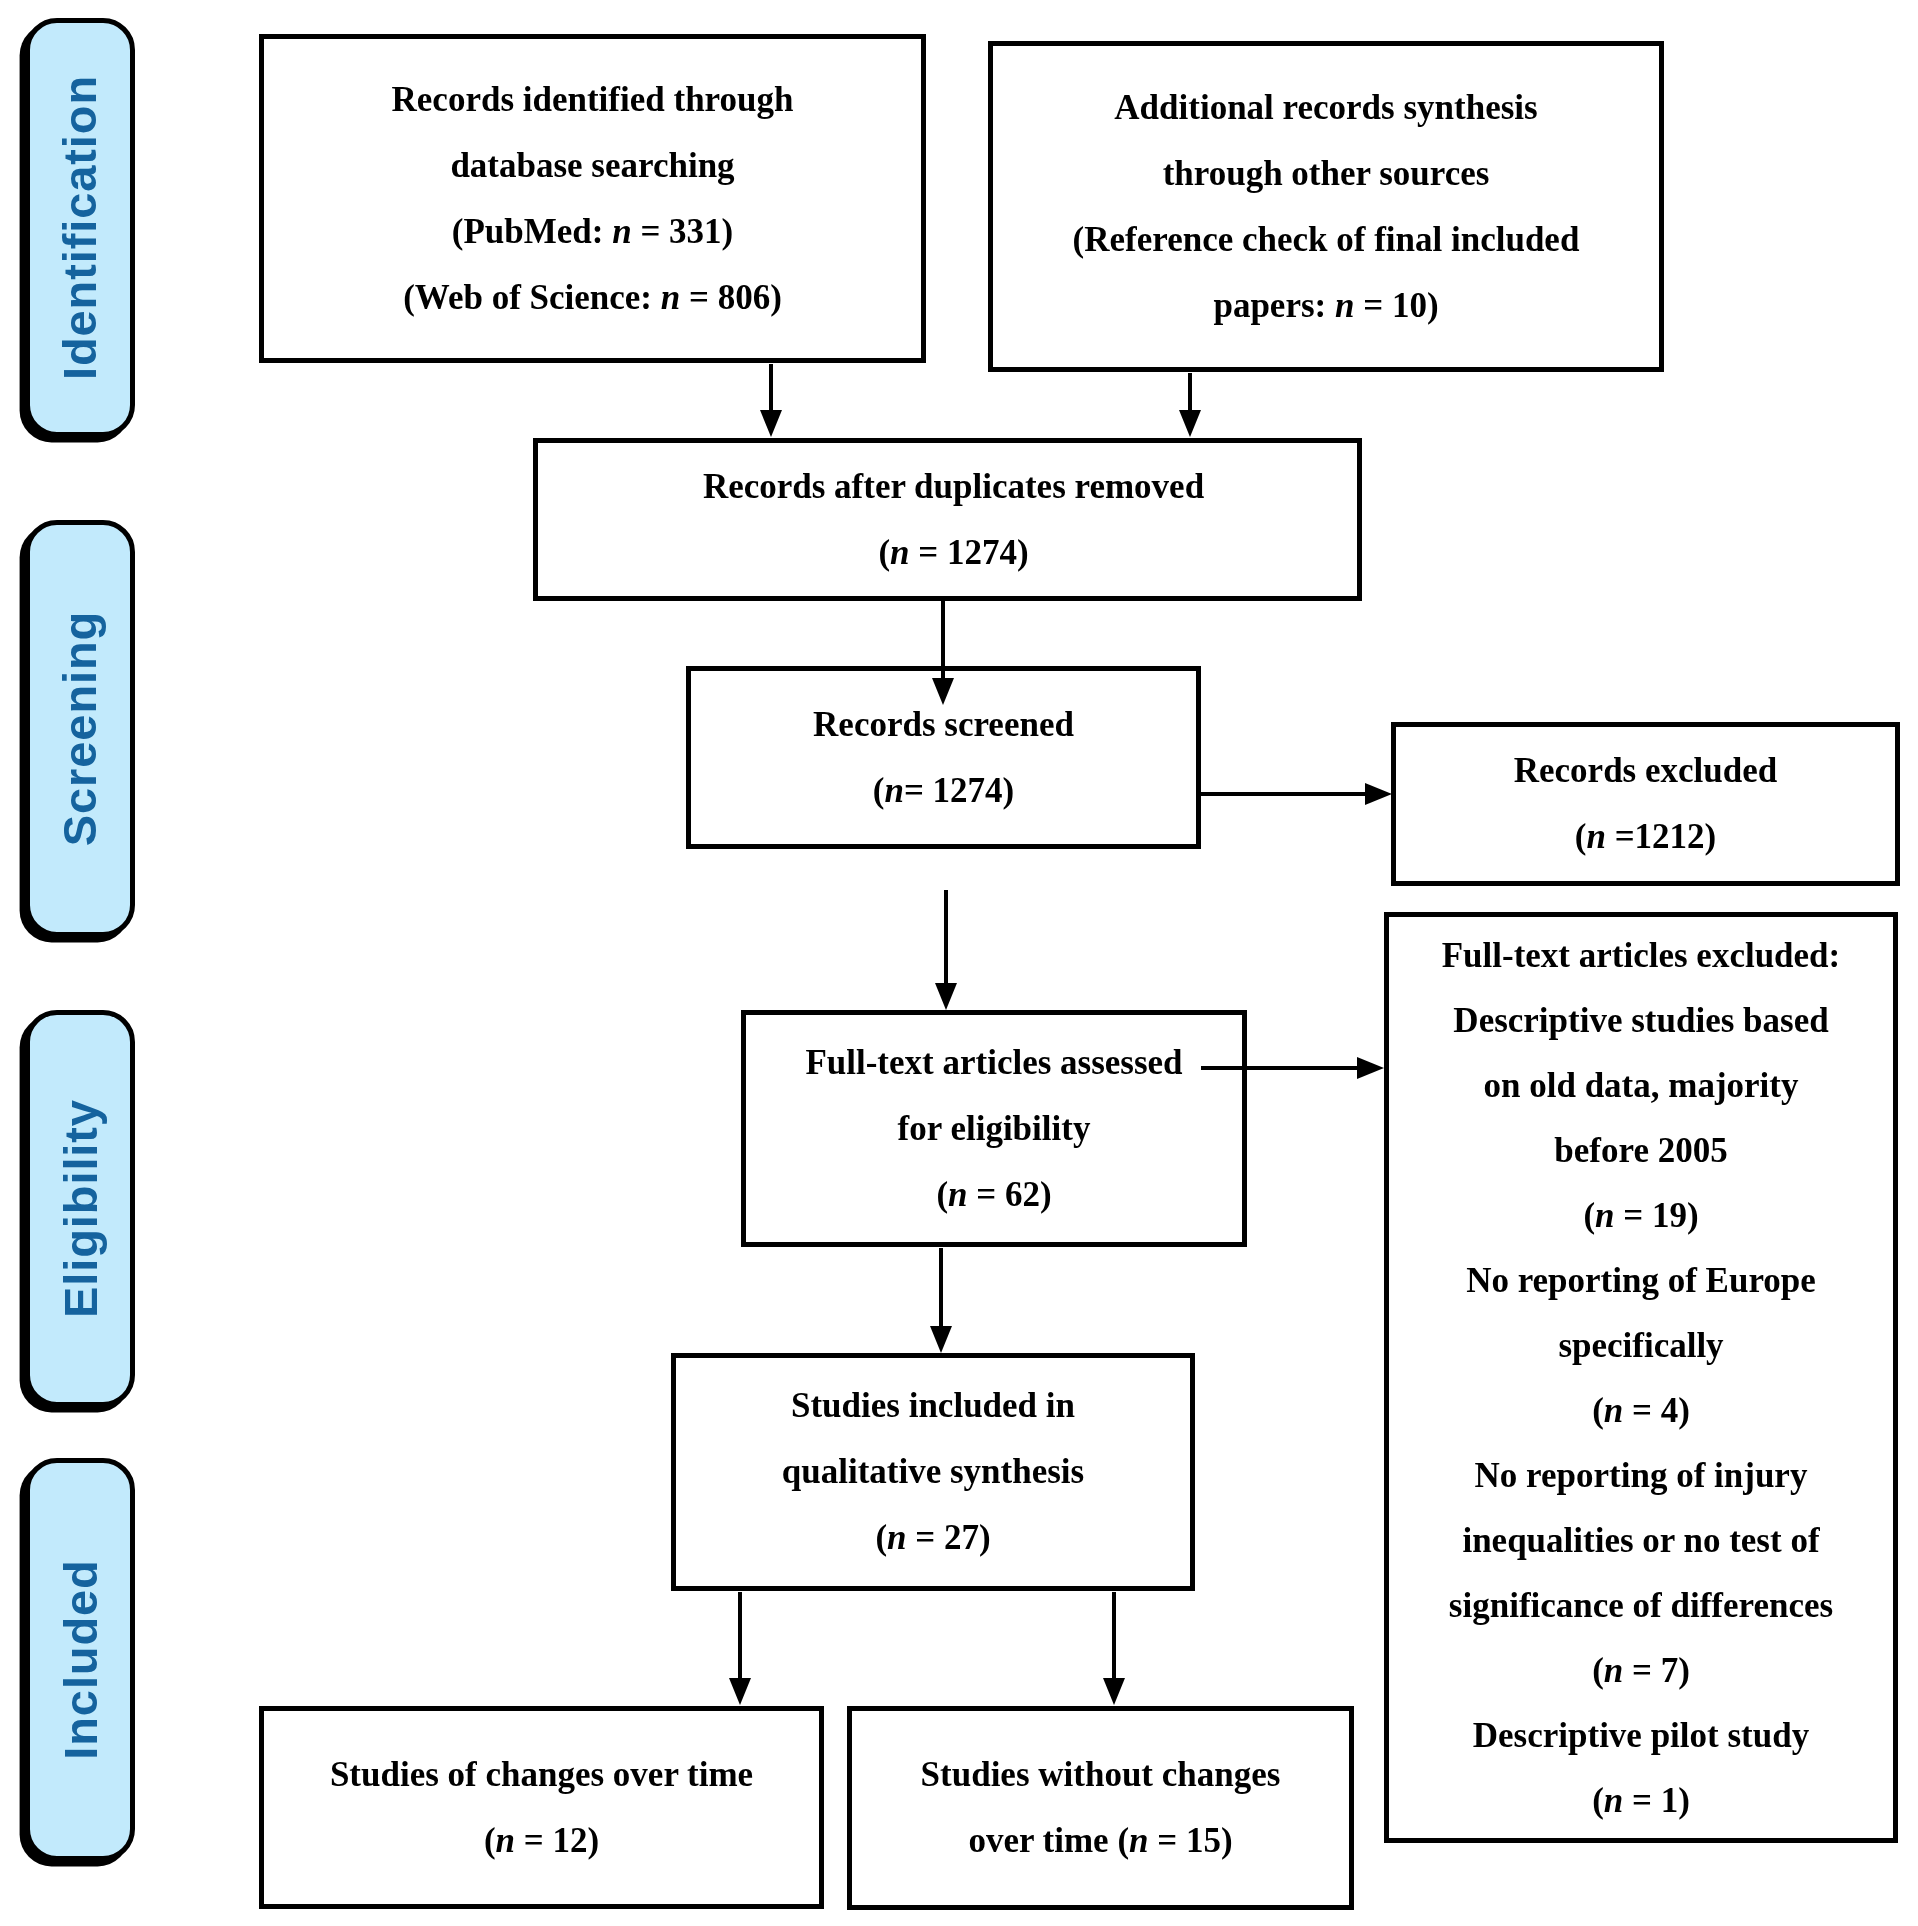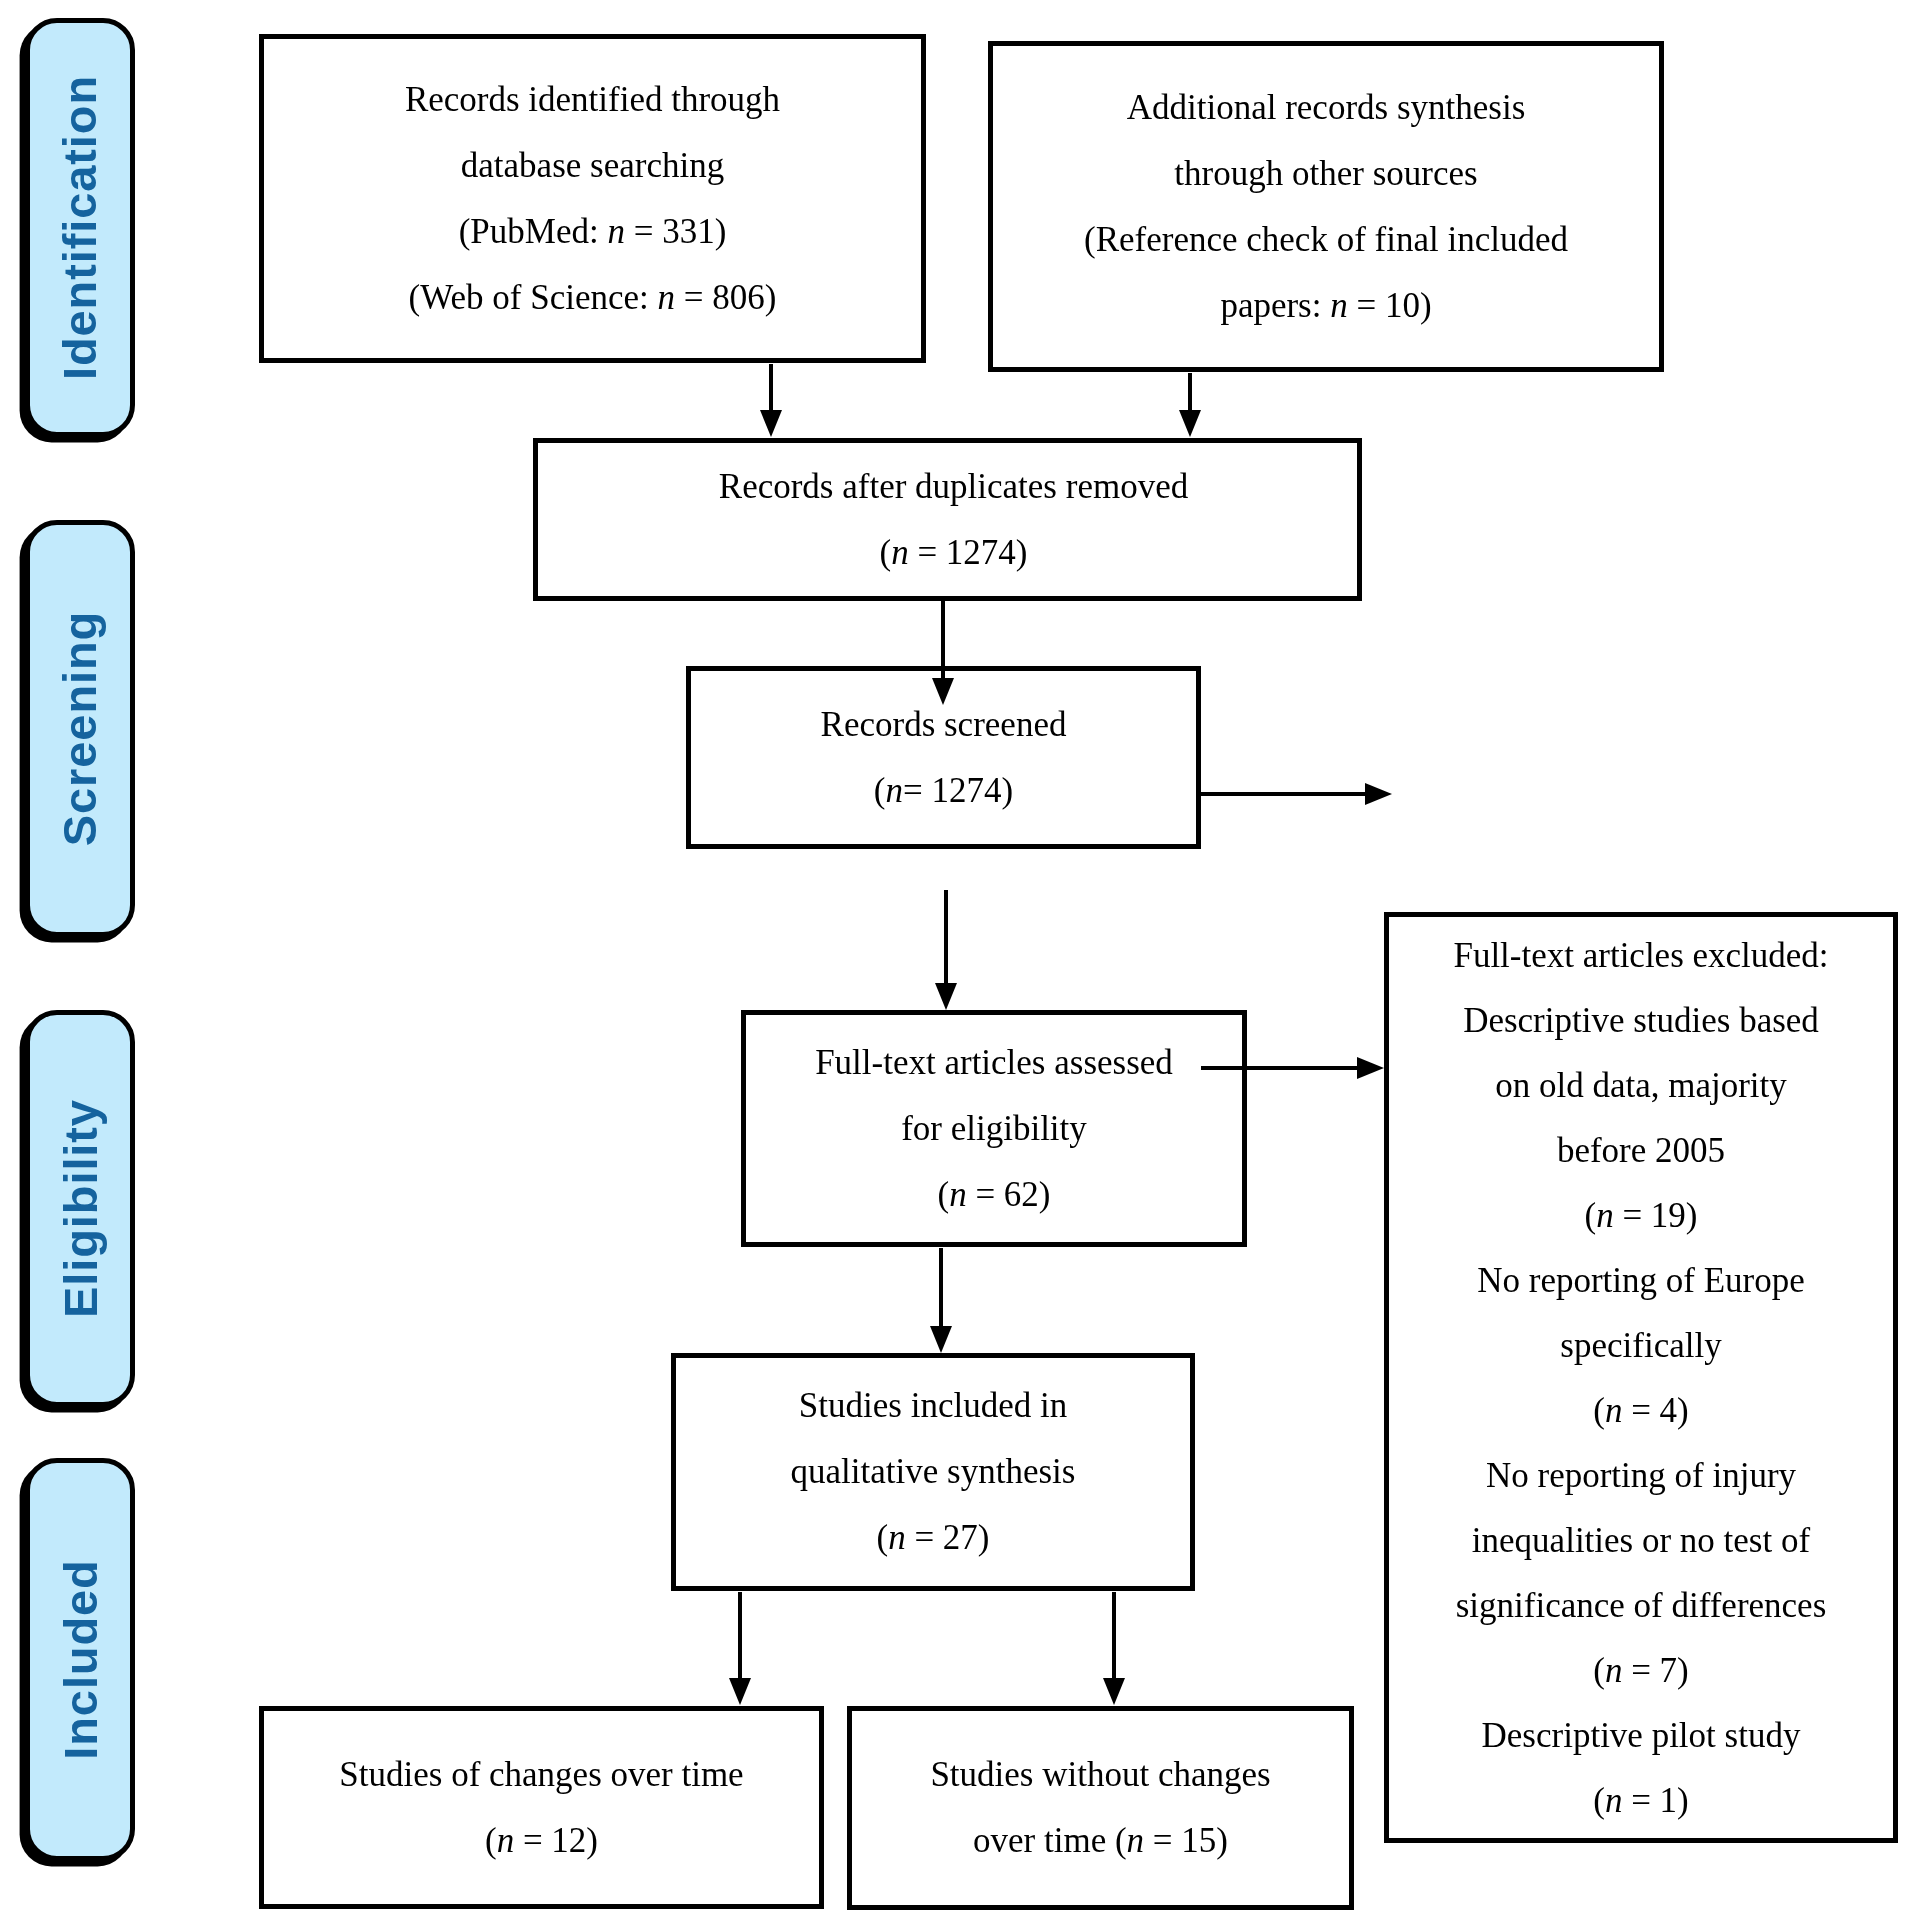--- a/index.html
+++ b/index.html
@@ -45,21 +45,21 @@
     border: 5.4px solid #000000;
     box-sizing: border-box;
     display: flex;
     flex-direction: column;
     align-items: center;
     justify-content: center;
     text-align: center;
     font-size: 35px;
     line-height: 66px;
   }
-  .fbox .ln { line-height: 66px; white-space: nowrap; }
+  .fbox .ln { line-height: 66px; white-space: nowrap; font-weight: bold; }
   .fbox--tall .ln { line-height: 65px; }
   .fbox i { font-style: italic; }
   
   .varrow {
     position: absolute;
     width: 4px;
     background: #000000;
   }
   .varrow::after {
     content: "";
@@ -126,20 +126,24 @@
   <div class="fbox" style="left:533px;top:438px;width:829px;height:163px;padding-left:12px;">
       <div class="ln">Records after duplicates removed</div>
       <div class="ln">(<i>n</i> = 1274)</div>
     </div>
 
   <div class="fbox" style="left:686px;top:666px;width:515px;height:183px;">
       <div class="ln">Records screened</div>
       <div class="ln">(<i>n</i>= 1274)</div>
     </div>
 
+  <div class="fbox" style="left:1391px;top:722px;width:509px;height:164px;">
+      <div class="ln">Records excluded</div>
+      <div class="ln">(<i>n</i> =1212)</div>
+    </div>
 
   <div class="fbox" style="left:723px;top:1010px;width:506px;height:237px;margin-left:18px;">
       <div class="ln">Full-text articles assessed</div>
       <div class="ln">for eligibility</div>
       <div class="ln">(<i>n</i> = 62)</div>
     </div>
 
   <div class="fbox fbox--tall" style="left:1384px;top:912px;width:514px;height:931px;">
       <div class="ln">Full-text articles excluded:</div>
       <div class="ln">Descriptive studies based</div>

